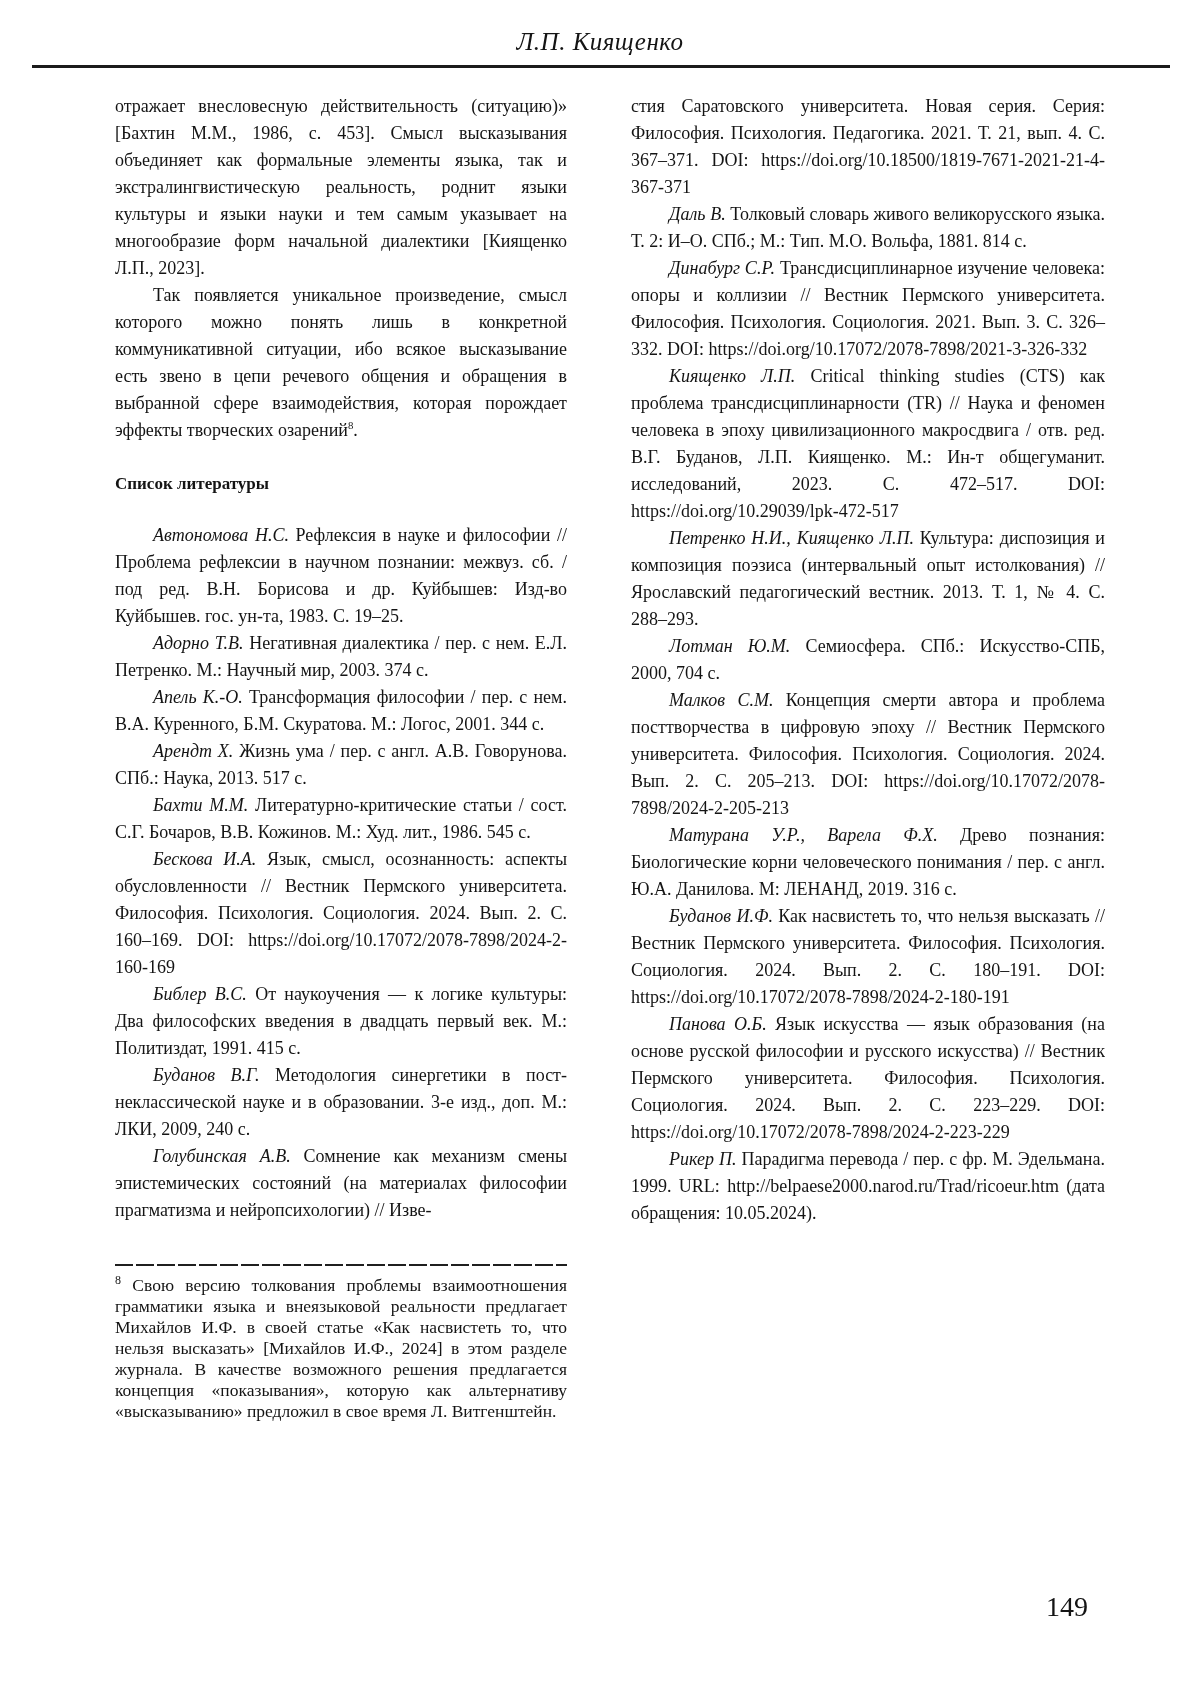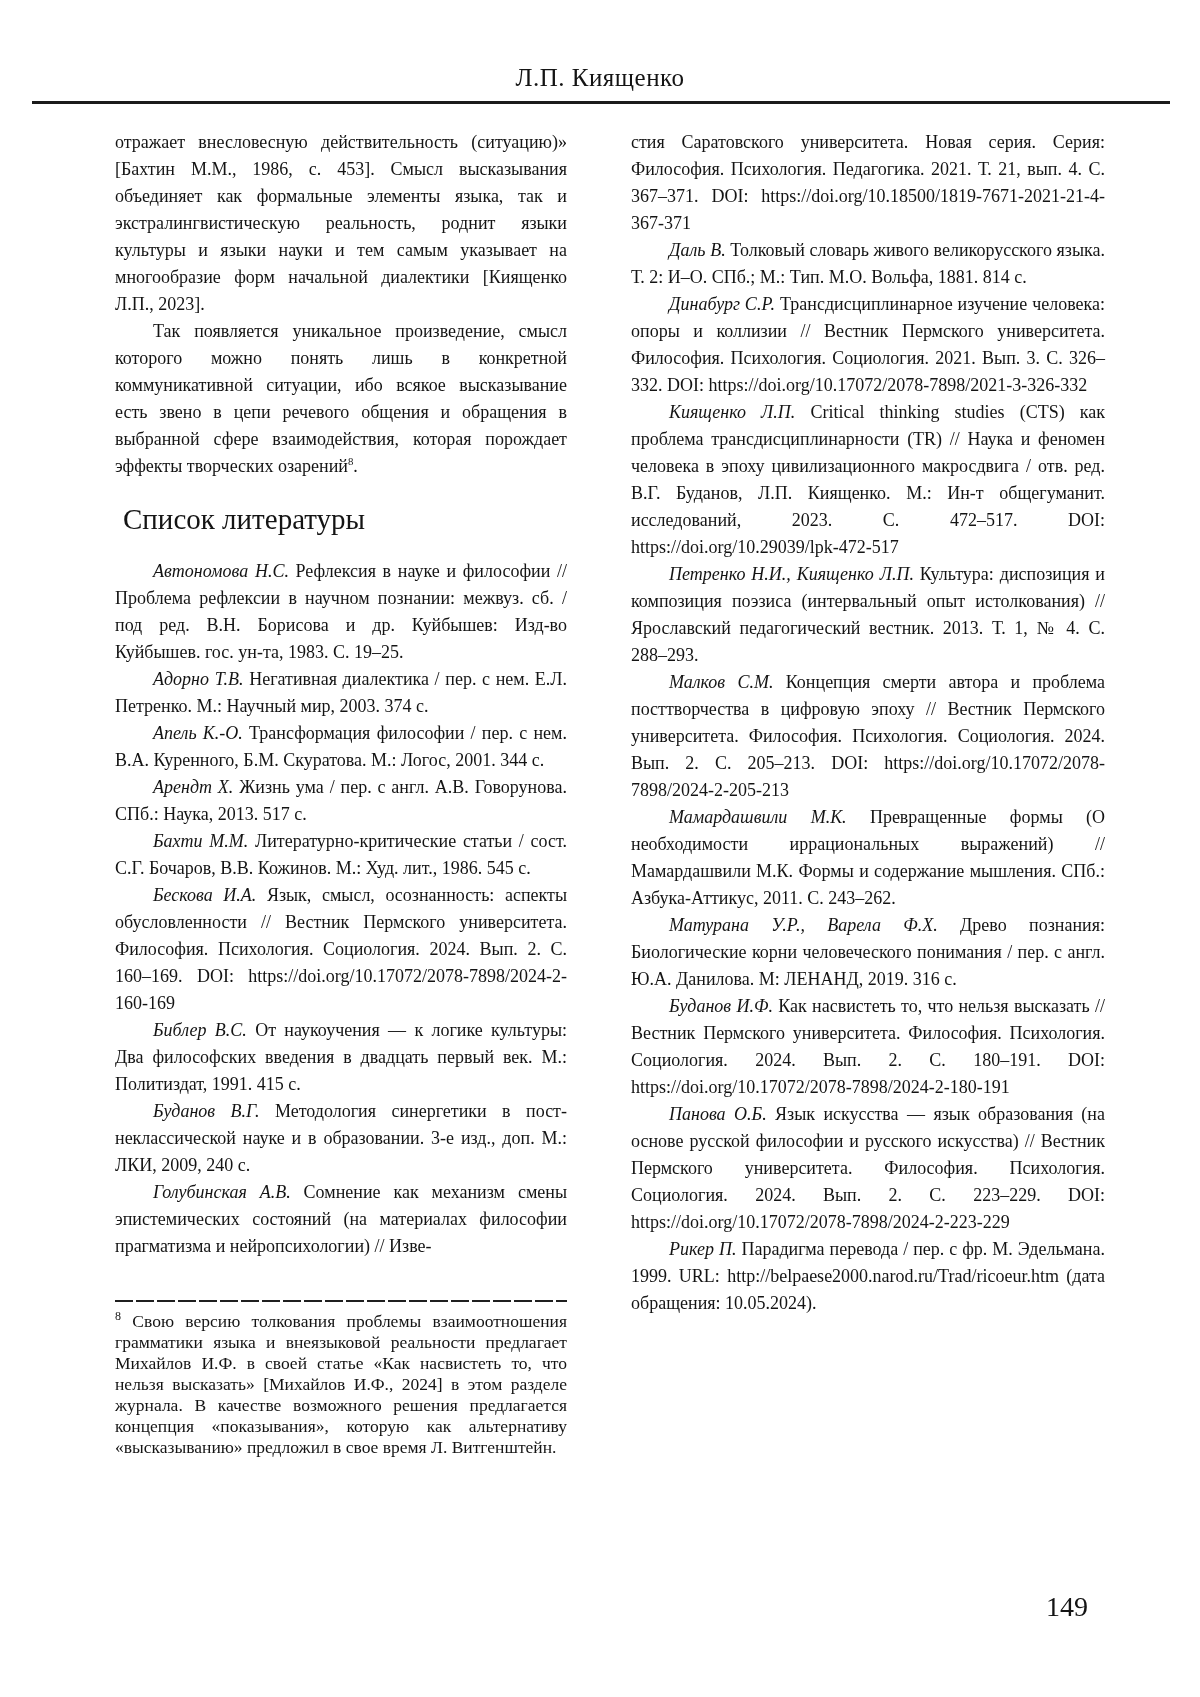--- a/index.html
+++ b/index.html
@@ -3,38 +3,38 @@
 <meta charset="utf-8">
 <style>
   html, body { margin: 0; padding: 0; background: #e8e8e8; }
   .page {
     width: 1200px; height: 1697px; margin: 0 auto; position: relative;
     background: #ffffff; color: #141414;
     font-family: "Liberation Serif", "DejaVu Serif", serif;
     overflow: hidden;
   }
   .running-head {
-    text-align: center; font-size: 25px;
-    padding-top: 64px; letter-spacing: 0.5px;
+    text-align: center; font-style: italic; font-size: 25px;
+    padding-top: 28px; letter-spacing: 0.5px;
   }
   .head-rule { height: 3px; background: #1b1b1b; margin: 9px 30px 0 32px; }
   .columns { display: flex; padding: 25px 95px 0 115px; gap: 64px; box-sizing: border-box; }
   .col-left  { width: 452px; flex: 0 0 452px; }
   .col-right { width: 474px; flex: 0 0 474px; }
   p { margin: 0; }
   .body-par, .ref {
     font-size: 18px; line-height: 27px; text-align: justify;
     text-indent: 38px; overflow-wrap: anywhere;
   }
   .no-indent { text-indent: 0; }
   .ref i { font-style: italic; }
   sup { line-height: 0; font-size: 60%; }
   .refs-heading {
-    font-size: 29px; line-height: 27px; font-weight: normal;
-    margin: 26px 0 25px 8px;
+    font-size: 17px; line-height: 27px; font-weight: bold;
+    margin: 26px 0 25px 0;
   }
   .footnote-block { margin-top: 40px; }
   .footnote-rule {
     height: 2px; width: 100%; margin-bottom: 9px;
     background: repeating-linear-gradient(90deg, #1f1f1f 0 18px, rgba(0,0,0,0) 18px 21px);
   }
   .footnote-text {
     font-size: 17.5px; line-height: 21px; text-align: justify;
     overflow-wrap: anywhere;
   }
@@ -79,22 +79,22 @@
       </div>
     </div>
 
     <div class="col col-right">
       <div id="refs-right">
           <p class="ref no-indent">стия Саратовского университета. Новая серия. Се­рия: Философия. Психология. Педагогика. 2021. Т. 21, вып. 4. С. 367–371. DOI: https://doi.org/10.18500/1819-7671-2021-21-4-367-371</p>
           <p class="ref"><i>Даль В.</i> Толковый словарь живого великорус­ского языка. Т. 2: И–О. СПб.; М.: Тип. М.О.&nbsp;Вольфа, 1881. 814 с.</p>
           <p class="ref"><i>Динабург С.Р.</i> Трансдисциплинарное изучение человека: опоры и коллизии // Вестник Пермского университета. Философия. Психология. Социоло­гия. 2021. Вып. 3. С. 326–332. DOI: https://doi.org/10.17072/2078-7898/2021-3-326-332</p>
           <p class="ref"><i>Киященко Л.П.</i> Critical thinking studies (CTS) как проблема трансдисциплинарности (TR) // Наука и феномен человека в эпоху цивилизацион­ного макросдвига / отв. ред. В.Г. Буданов, Л.П.&nbsp;Киященко. М.: Ин-т общегуманит. исследова­ний, 2023. С. 472–517. DOI: https://doi.org/10.29039/lpk-472-517</p>
           <p class="ref"><i>Петренко Н.И., Киященко Л.П.</i> Культура: дис­позиция и композиция поэзиса (интервальный опыт истолкования) // Ярославский педагогиче­ский вестник. 2013. Т. 1, № 4. С. 288–293.</p>
+          <p class="ref"><i>Лотман Ю.М.</i> Семиосфера. СПб.: Искусство-СПБ, 2000, 704 с.</p>
           <p class="ref"><i>Малков С.М.</i> Концепция смерти автора и про­блема посттворчества в цифровую эпоху // Вест­ник Пермского университета. Философия. Психо­логия. Социология. 2024. Вып. 2. С. 205–213. DOI: https://doi.org/10.17072/2078-7898/2024-2-205-213</p>
-          <p class="ref"><i>Мамардашвили М.К.</i> Превращенные формы (О необходимости иррациональных выражений) // Мамардашвили М.К. Формы и содержание мыш­ления. СПб.: Азбука-Аттикус, 2011. С. 243–262.</p>
           <p class="ref"><i>Матурана У.Р., Варела Ф.Х.</i> Древо познания: Биологические корни человеческого понимания / пер. с англ. Ю.А. Данилова. М: ЛЕНАНД, 2019. 316 с.</p>
           <p class="ref"><i>Буданов И.Ф.</i> Как насвистеть то, что нельзя высказать // Вестник Пермского университета. Фи­лософия. Психология. Социология. 2024. Вып. 2. С. 180–191. DOI: https://doi.org/10.17072/2078-7898/2024-2-180-191</p>
           <p class="ref"><i>Панова О.Б.</i> Язык искусства — язык образова­ния (на основе русской философии и русского ис­кусства) // Вестник Пермского университета. Фи­лософия. Психология. Социология. 2024. Вып. 2. С. 223–229. DOI: https://doi.org/10.17072/2078-7898/2024-2-223-229</p>
           <p class="ref"><i>Рикер П.</i> Парадигма перевода / пер. с фр. М.&nbsp;Эдельмана. 1999. URL: http://belpaese2000.narod.ru/Trad/ricoeur.htm (дата обращения: 10.05.2024).</p>
         </div>
     </div>
 
   </div>
 
   <div class="page-number">149</div>

